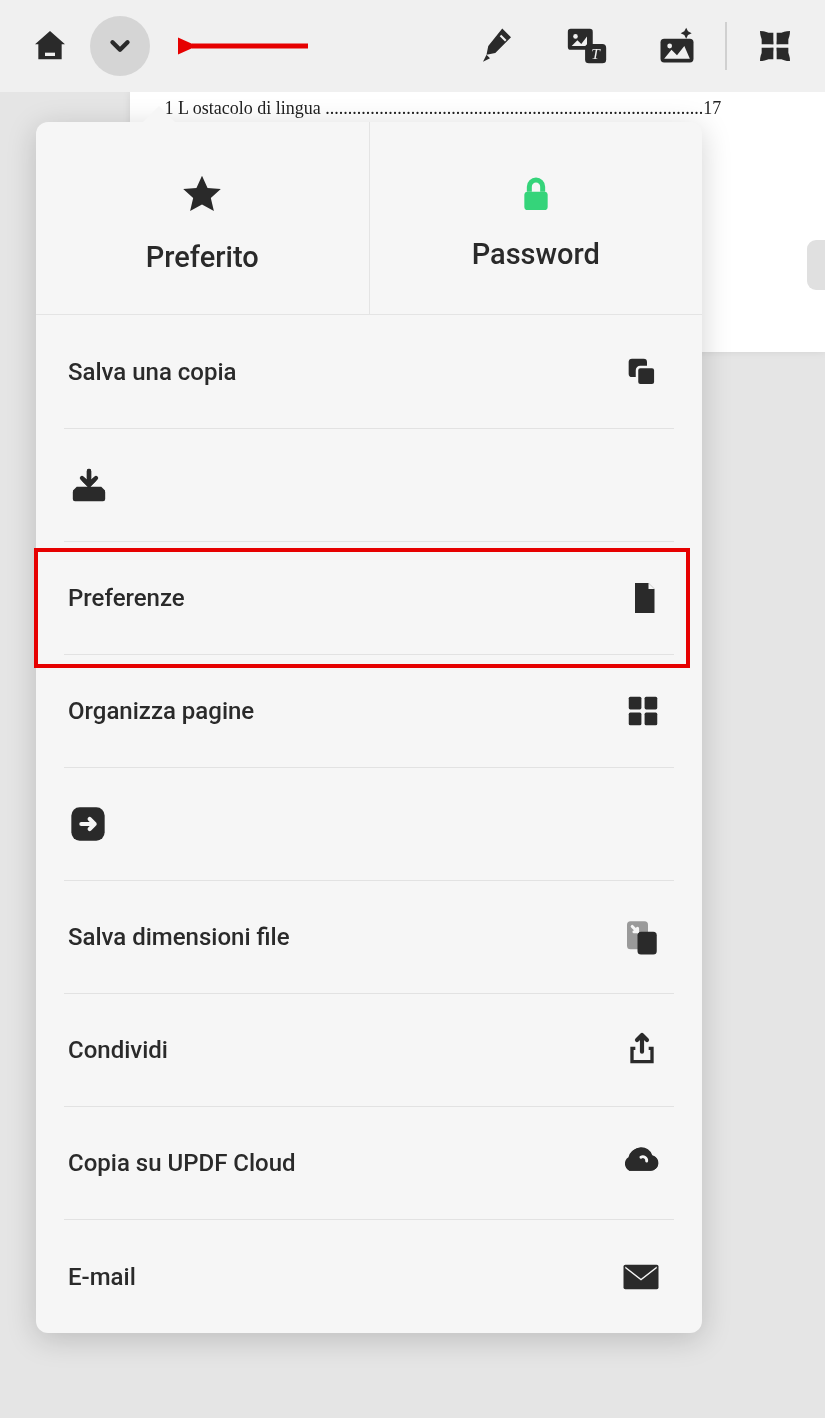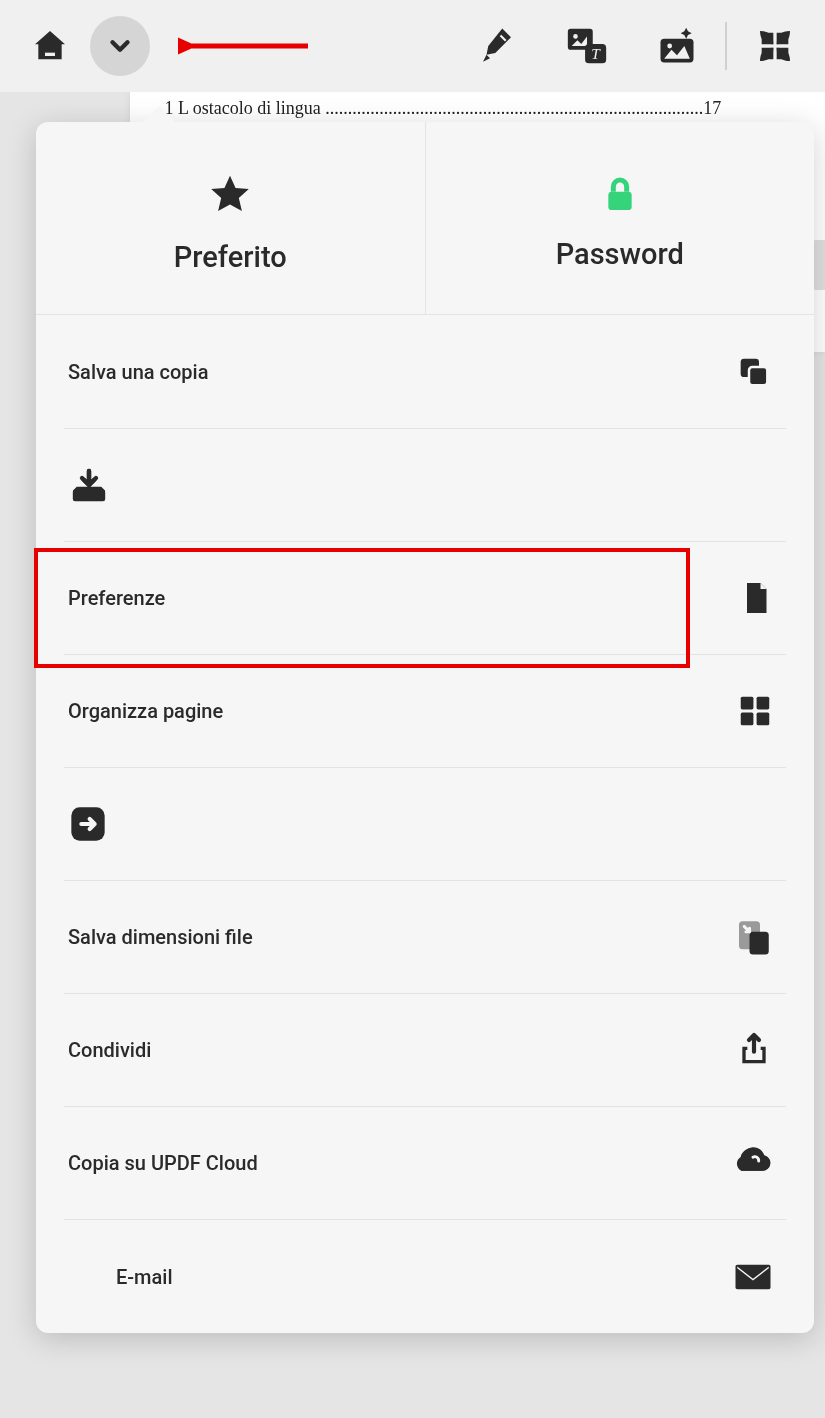--- a/index.html
+++ b/index.html
@@ -59,21 +59,21 @@
     color: #222;
   }
   .doc-line {
     white-space: nowrap;
     overflow: hidden;
   }
   .menu-panel {
     position: absolute;
     top: 122px;
     left: 36px;
-    width: 778px;
+    width: 666px;
     background: #f6f6f6;
     border-radius: 12px;
     box-shadow: 0 6px 30px rgba(0,0,0,0.18);
     z-index: 10;
   }
   .menu-arrow-tip {
     position: absolute;
     top: -16px;
     left: 105px;
     width: 0; height: 0;
@@ -106,23 +106,23 @@
     padding: 0 28px;
   }
   .menu-row {
     display: flex;
     align-items: center;
     justify-content: space-between;
     height: 113px;
     border-bottom: 1px solid #e2e2e2;
     padding: 0 12px 0 4px;
   }
-  .menu-row:last-child { border-bottom: none; margin-left: 48px; }
+  .menu-row:last-child { border-bottom: none; }
   .menu-label {
-    font-size: 20px;
+    font-size: 24px;
     font-weight: 500;
     color: #2a2a2a;
   }
   .menu-row.highlighted {
     position: relative;
   }
   .highlight-box {
     position: absolute;
     left: 34px;
     top: 548px;

